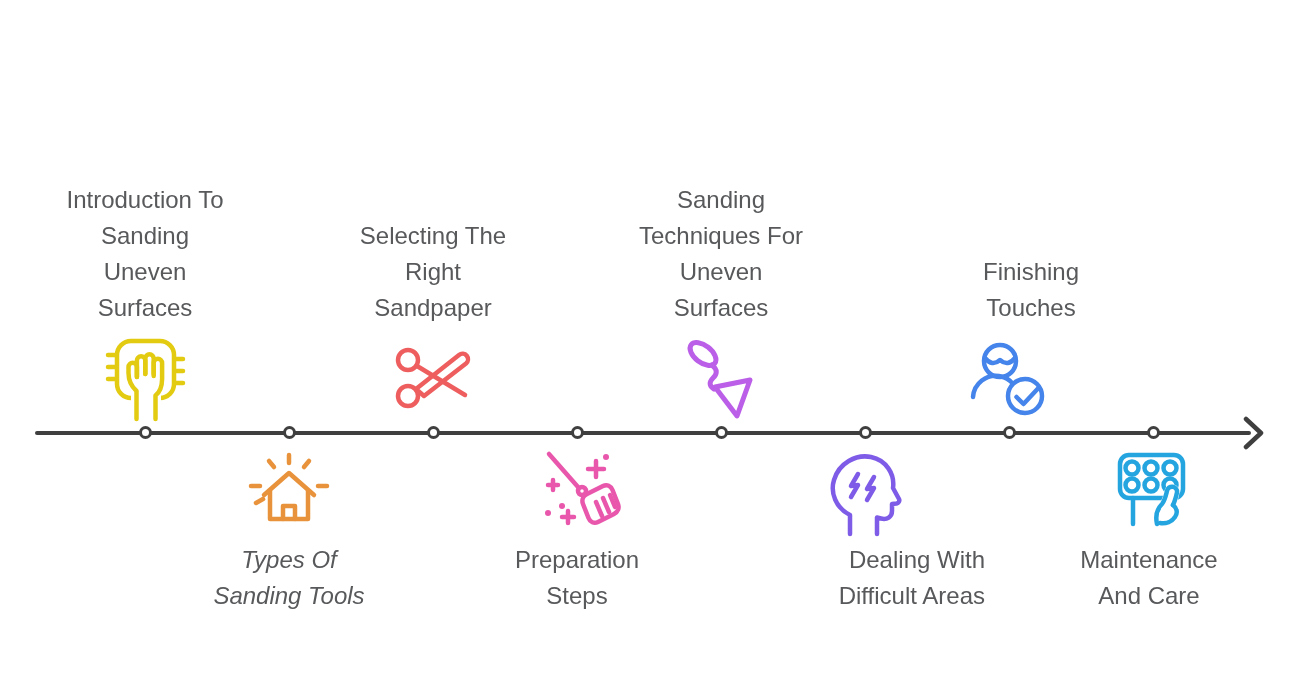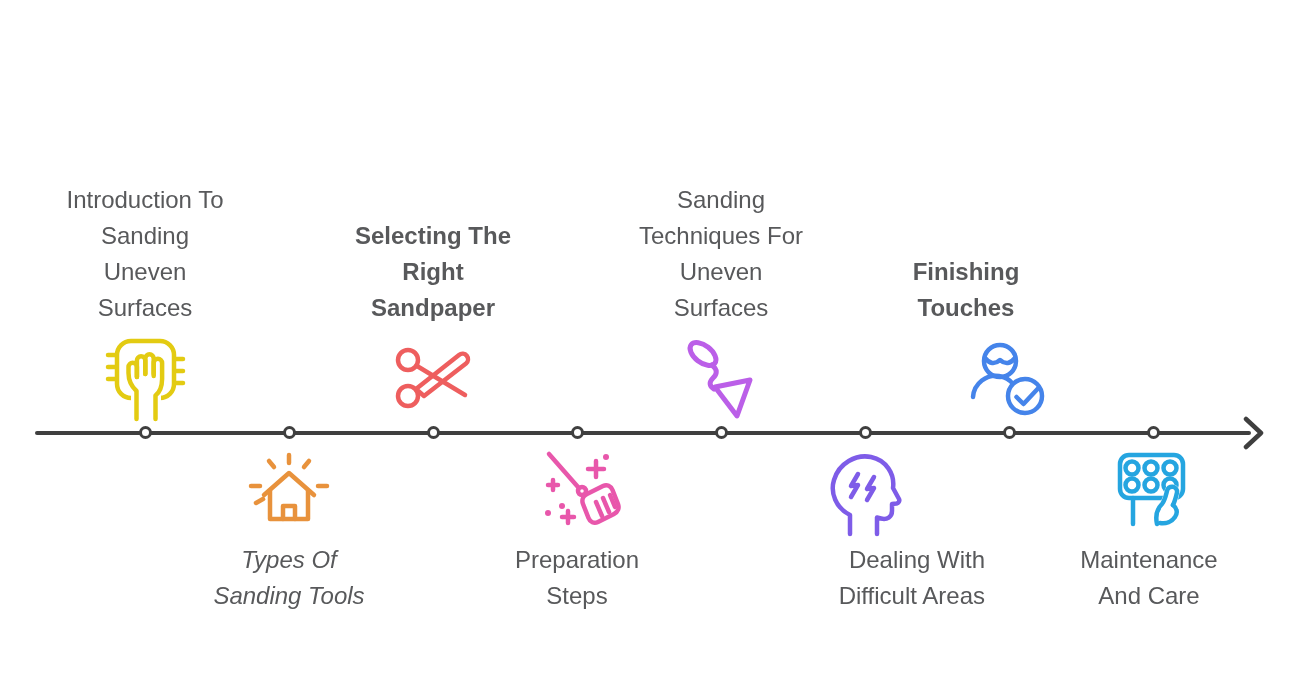--- a/index.html
+++ b/index.html
@@ -62,25 +62,25 @@
     position: absolute;
     width: 90px;
     height: 90px;
   }
   .icon-above { top: 334px; }
   .icon-below { top: 448px; }
   .step-icon svg { width: 90px; height: 90px; display: block; }
   
   .col1 .step-label { left: 25px; }   .col1 .step-icon { left: 100px; }  .col1.node { left: 139px; }
   .col2 .step-label { left: 169px; font-style: italic; }  .col2 .step-icon { left: 244px; }  .col2.node { left: 283px; }
-  .col3 .step-label { left: 313px; font-weight: bold; }  .col3 .step-icon { left: 388px; }  .col3.node { left: 427px; }
+  .col3 .step-label { left: 313px; }  .col3 .step-icon { left: 388px; }  .col3.node { left: 427px; }
   .col4 .step-label { left: 457px; }  .col4 .step-icon { left: 532px; }  .col4.node { left: 571px; }
   .col5 .step-label { left: 601px; }  .col5 .step-icon { left: 676px; }  .col5.node { left: 715px; }
   .col6 .step-label { left: 745px; text-align: right; }  .col6 .step-icon { left: 820px; }  .col6.node { left: 859px; }
-  .col7 .step-label { left: 846px; font-weight: bold; }  .col7 .step-icon { left: 964px; }  .col7.node { left: 1003px; }
+  .col7 .step-label { left: 911px; }  .col7 .step-icon { left: 964px; }  .col7.node { left: 1003px; }
   .col8 .step-label { left: 1029px; } .col8 .step-icon { left: 1108px; } .col8.node { left: 1147px; }
 </style>
 </head>
 <body>
 
 <div class="canvas">
 
 
   <div class="timeline-line"></div>
   <svg class="timeline-arrow" viewBox="0 0 26 34">

